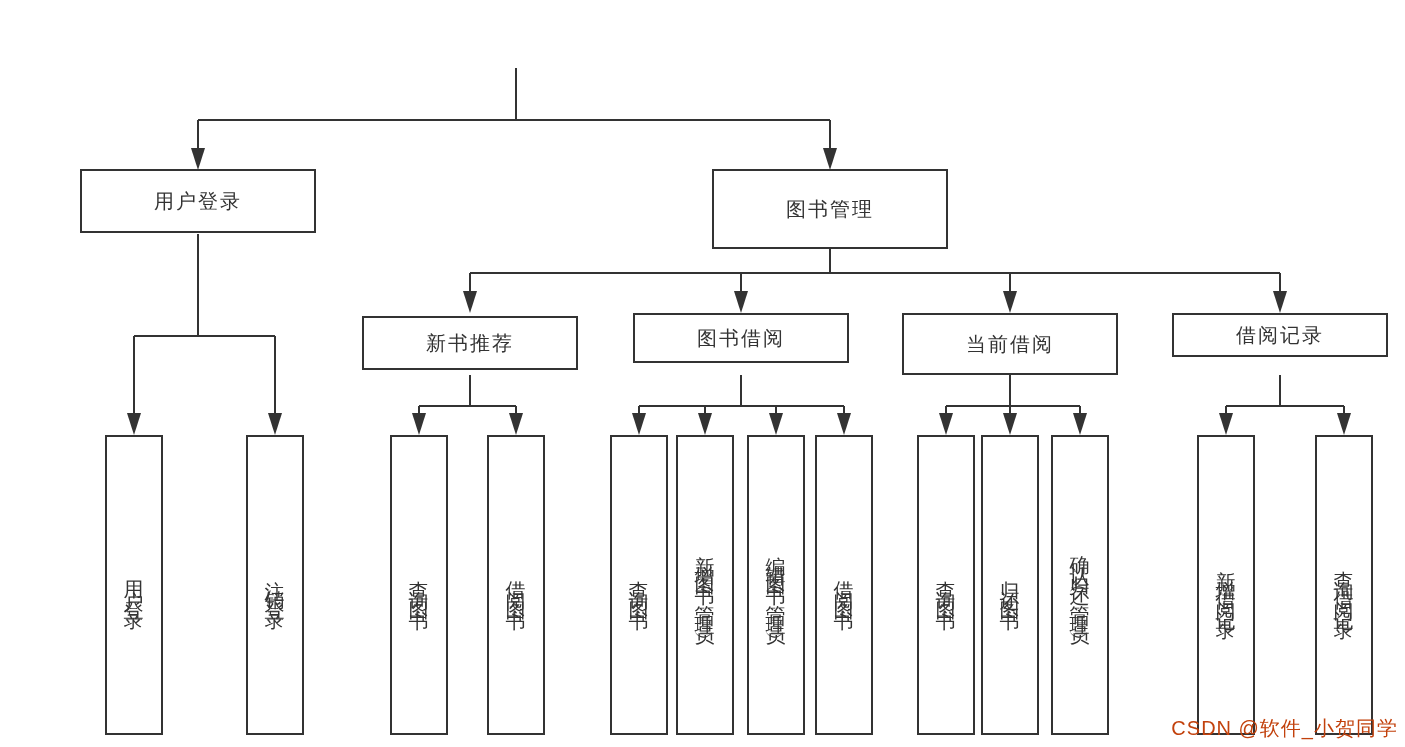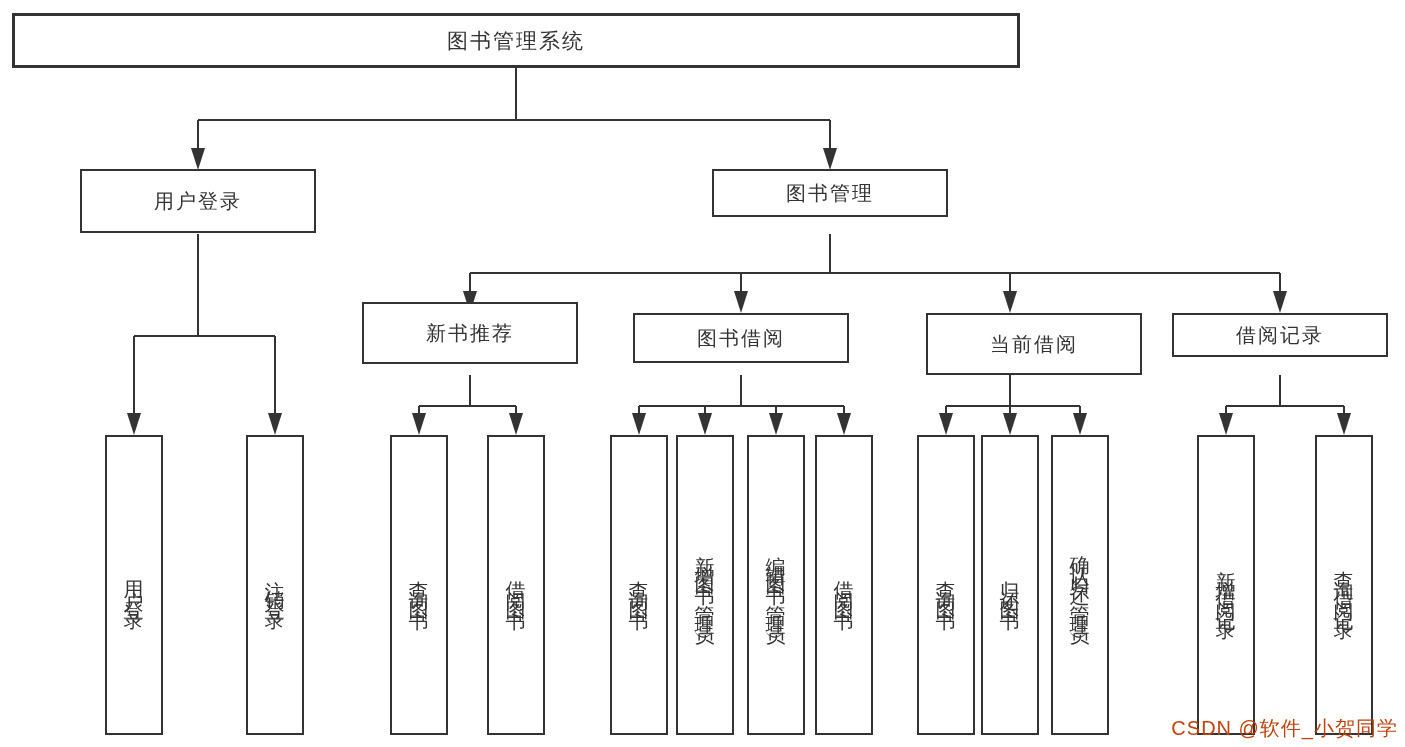--- a/index.html
+++ b/index.html
@@ -97,38 +97,35 @@
       <polygon points="769,413 783,413 776,435"></polygon>
       <polygon points="837,413 851,413 844,435"></polygon>
       <polygon points="939,413 953,413 946,435"></polygon>
       <polygon points="1003,413 1017,413 1010,435"></polygon>
       <polygon points="1073,413 1087,413 1080,435"></polygon>
       <polygon points="1219,413 1233,413 1226,435"></polygon>
       <polygon points="1337,413 1351,413 1344,435"></polygon>
     </g>
   </svg>
 
-  <div class="node h-box root-box" style="left:12px; top:13px; width:1008px; height:55px;">
-    <span>图书管理系统</span>
-  </div>
 
   <div class="node h-box" style="left:80px; top:169px; width:236px; height:64px;">
     <span>用户登录</span>
   </div>
-  <div class="node h-box" style="left:712px; top:169px; width:236px; height:48px;">
+  <div class="node h-box" style="left:712px; top:169px; width:236px; height:80px;">
     <span>图书管理</span>
   </div>
 
-  <div class="node h-box" style="left:362px; top:302px; width:216px; height:62px;font-family:Liberation Serif, serif;">
+  <div class="node h-box" style="left:362px; top:316px; width:216px; height:54px;font-family:Liberation Serif, serif;">
     <span>新书推荐</span>
   </div>
   <div class="node h-box" style="left:633px; top:313px; width:216px; height:50px;">
     <span>图书借阅</span>
   </div>
-  <div class="node h-box" style="left:902px; top:313px; width:216px; height:62px;margin-left:24px;">
+  <div class="node h-box" style="left:902px; top:313px; width:216px; height:62px;">
     <span>当前借阅</span>
   </div>
   <div class="node h-box" style="left:1172px; top:313px; width:216px; height:44px;">
     <span>借阅记录</span>
   </div>
 
   <div class="node leaf-box" style="left:105px; top:435px; width:58px; height:300px;">
     <span>用户登录</span>
   </div>
   <div class="node leaf-box" style="left:246px; top:435px; width:58px; height:300px;">

